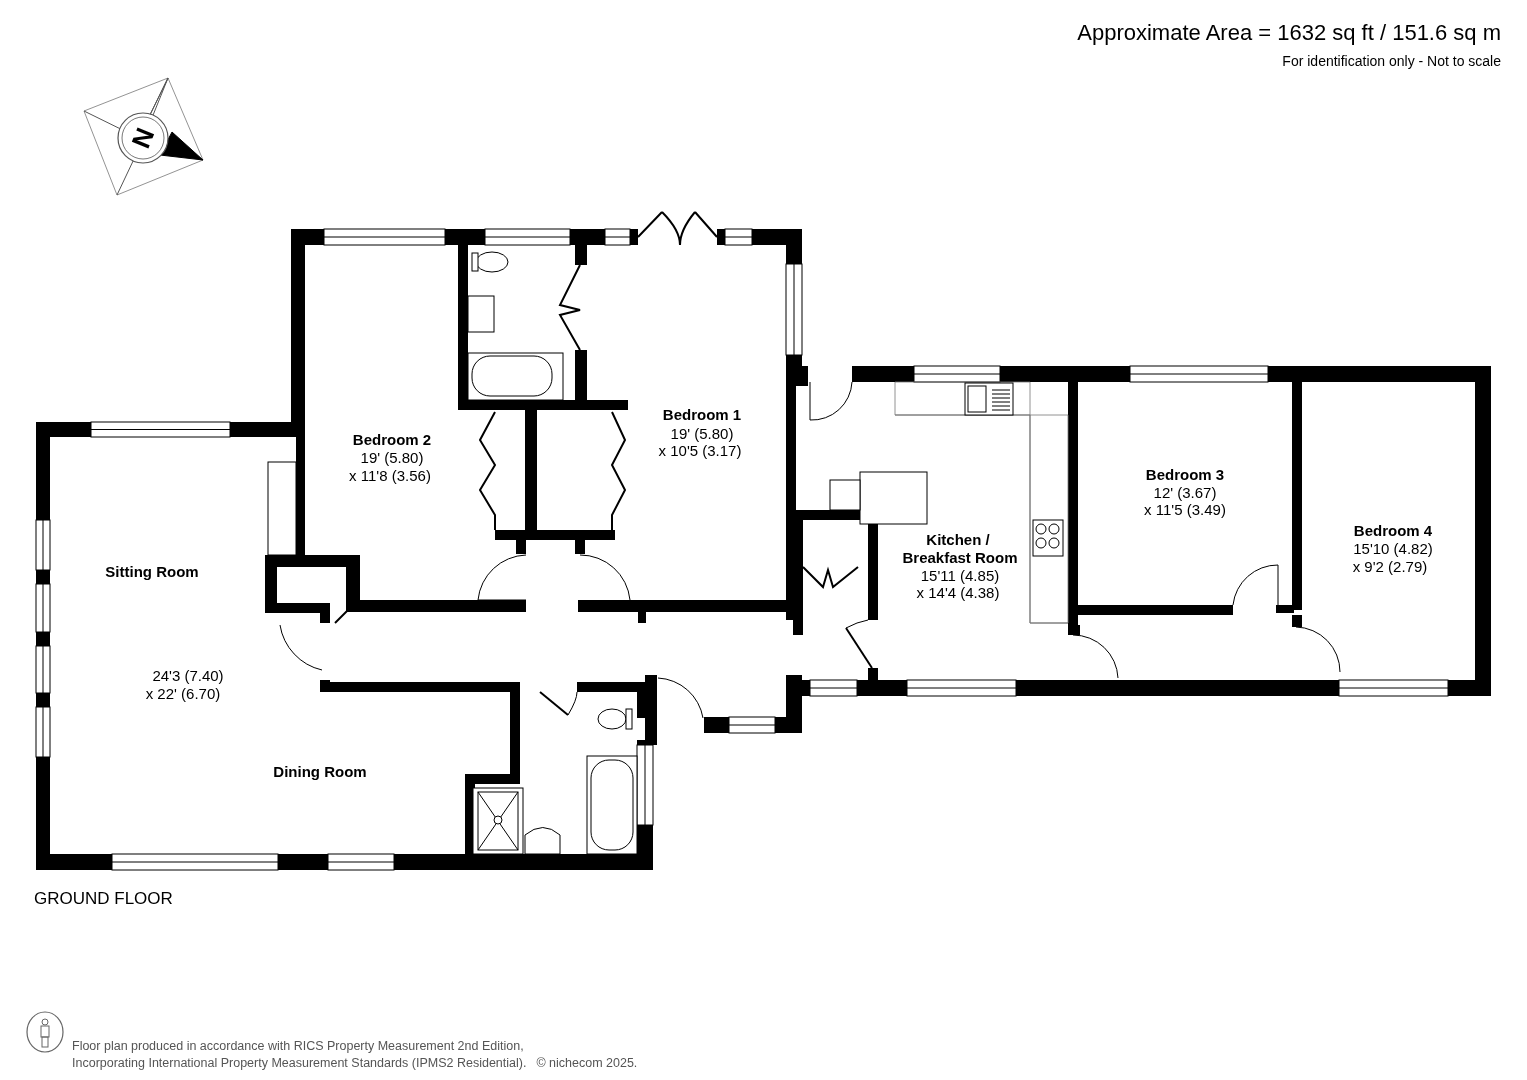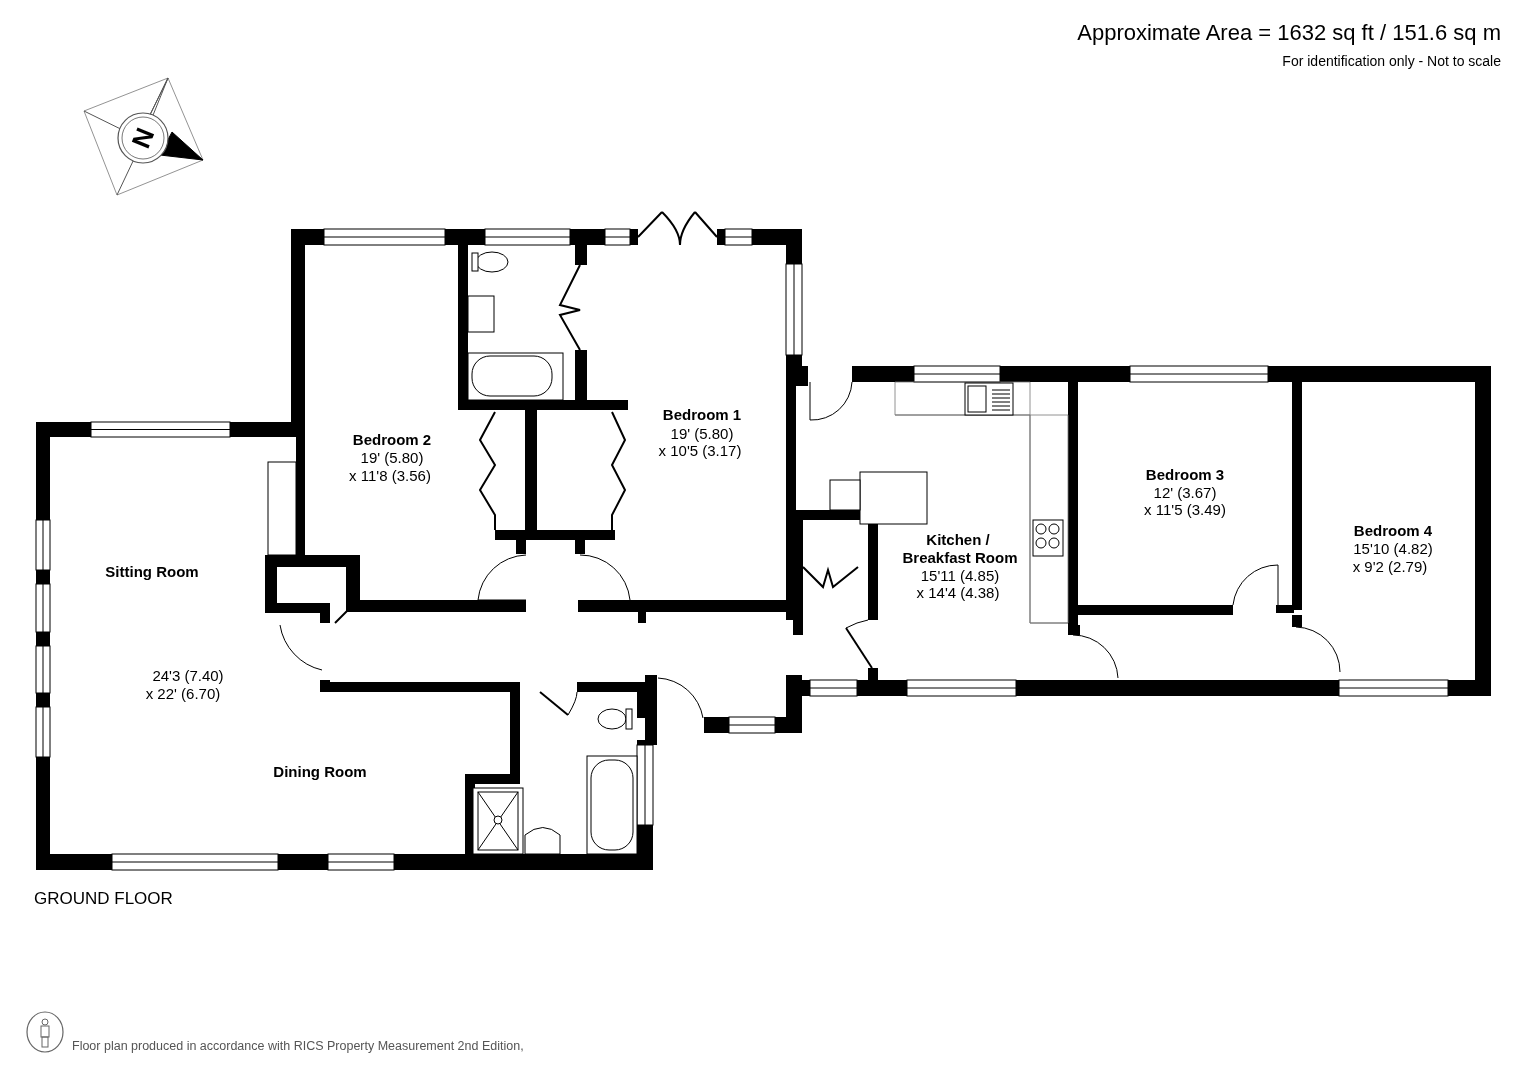--- a/index.html
+++ b/index.html
@@ -283,13 +283,14 @@
 
 <svg class="person" width="40" height="42" viewBox="0 0 40 42">
   <ellipse cx="20" cy="21" rx="18" ry="20" fill="none" stroke="#666" stroke-width="1.2"></ellipse>
   <circle cx="20" cy="11" r="3" fill="none" stroke="#666"></circle>
   <rect x="16" y="15" width="8" height="11" fill="none" stroke="#666"></rect>
   <rect x="17" y="26" width="6" height="10" fill="none" stroke="#666"></rect>
 </svg>
 
 <div class="footer">
   <div>Floor plan produced in accordance with RICS Property Measurement 2nd Edition,</div>
+  <div><span>Incorporating International Property Measurement Standards (IPMS2 Residential).</span><span class="copy">© nichecom 2025.</span></div>
 </div>
 
 </body></html>

